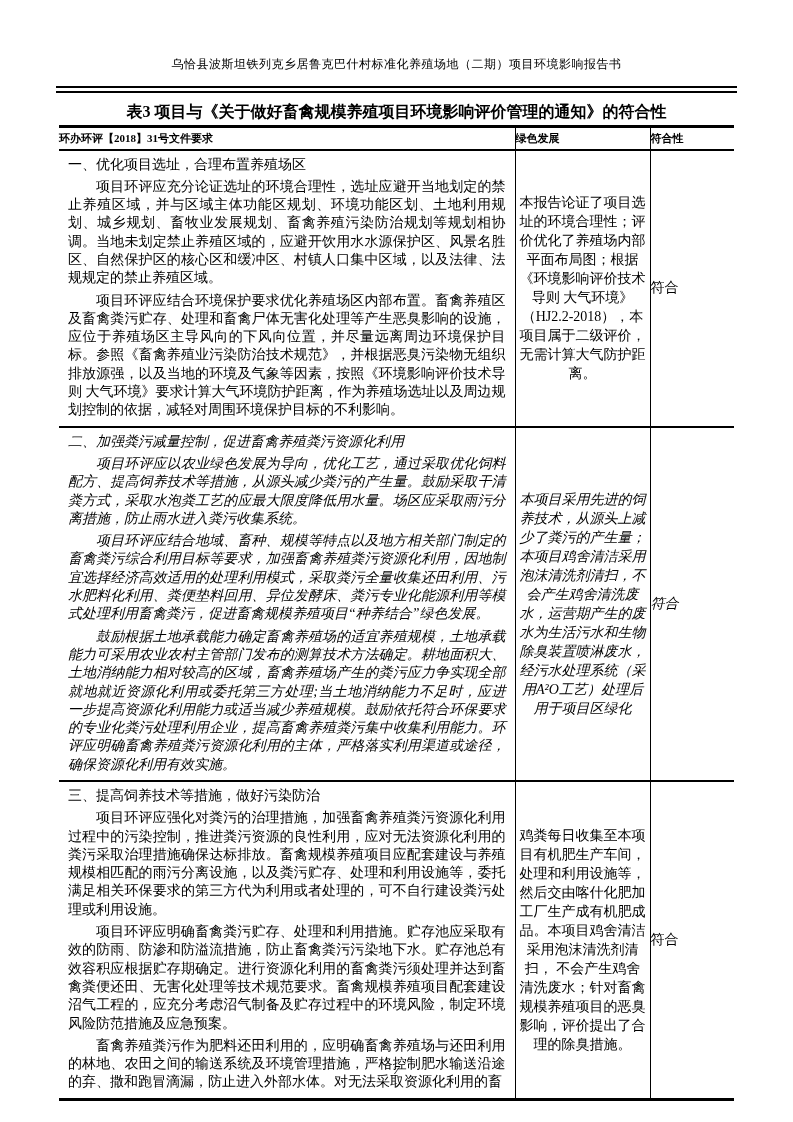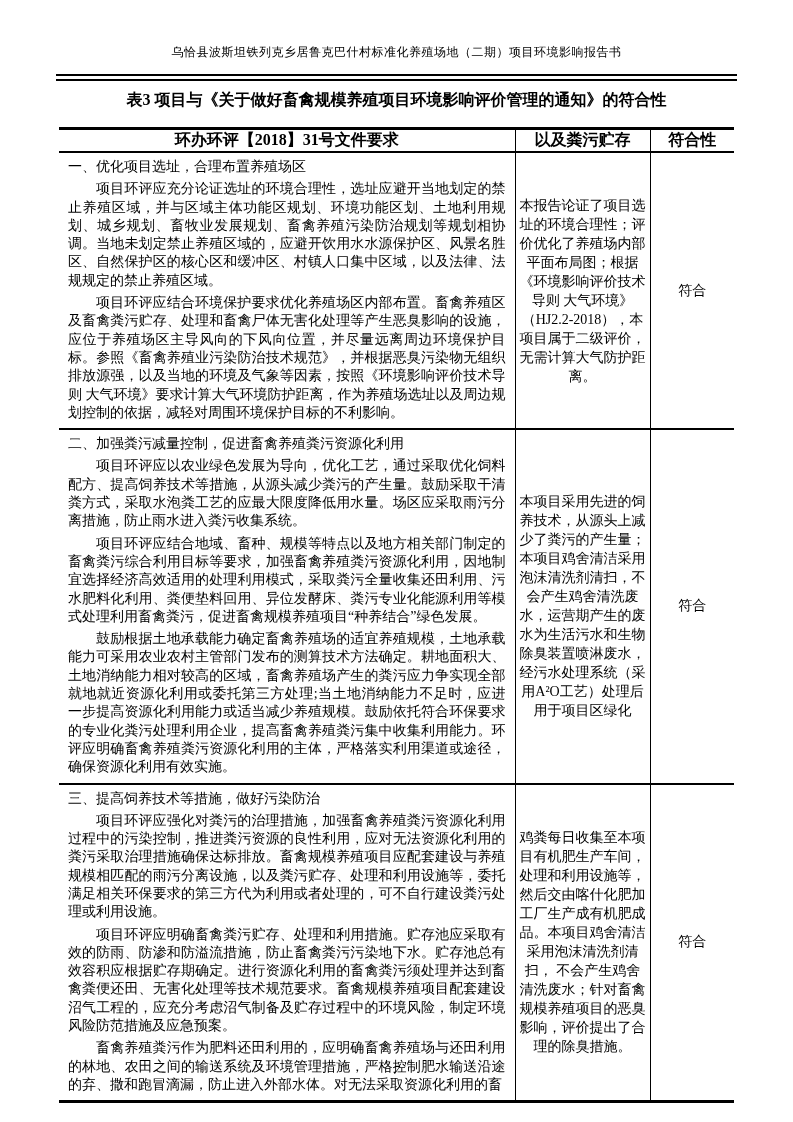--- a/index.html
+++ b/index.html
@@ -3,33 +3,33 @@
 <meta charset="utf-8">
 <style>
   html, body { margin: 0; padding: 0; }
   body {
     width: 793px; height: 1122px;
     background: #ffffff; color: #000000;
     font-family: "Liberation Serif", "DejaVu Serif", serif;
     position: relative;
   }
   .running-header {
-    padding-top: 44px;
+    padding-top: 56px;
     text-align: center;
     font-size: 12px;
     letter-spacing: 0.5px;
   }
   .header-rule {
     margin: 13px 56px 0 56px;
     height: 3px;
     border-top: 2px solid #000;
     border-bottom: 2px solid #000;
   }
   .table-title {
-    margin: 9px 0 16px 0;
+    margin: 9px 0 2px 0;
     text-align: center;
     font-size: 16px;
     font-weight: bold;
   }
   table.compliance-table {
     width: 675px;
     margin: 0 auto;
     border-collapse: collapse;
     table-layout: fixed;
     border-top: 3px solid #000;
@@ -42,45 +42,44 @@
   .compliance-table th, .compliance-table td {
     border: 1px solid #000;
     border-top-width: 2px;
     border-bottom-width: 2px;
     padding: 0;
   }
   .compliance-table th:first-child, .compliance-table td:first-child { border-left: 0; }
   .compliance-table th:last-child,  .compliance-table td:last-child  { border-right: 0; }
   .compliance-table thead tr { height: 23px; }
   .compliance-table th {
-    font-size: 16px;
+    font-size: 11px;
     font-weight: bold;
-    text-align: center;
+    text-align: left;
     vertical-align: middle;
   }
   td.req-cell {
     vertical-align: top;
     padding: 1px 5px 2px 5px;
     text-align: justify;
   }
   td.req-cell p { margin: 4px; line-height: 18.3px; }
   td.req-cell p.req-heading { text-indent: 0; }
   td.req-cell p.req-para { text-indent: 2em; }
   td.situation-cell {
     vertical-align: middle;
     text-align: center;
     padding: 16px 4px;
     line-height: 19px;
   }
   td.compliance-cell {
     vertical-align: middle;
-    text-align: center;
   }
   tr.row-1 { height: 258px; }
-  tr.row-2 { height: 330px; }
+  tr.row-2 { height: 330px; font-style: italic; }
   tr.row-3 { height: 294px; }
   .page-number {
     position: absolute;
     bottom: 44px; left: 0;
     width: 100%;
     text-align: center;
     font-size: 13px;
     font-style: italic;
   }
 </style>
@@ -94,21 +93,21 @@
 
 <table class="compliance-table">
   <colgroup>
       <col class="c1">
       <col class="c2">
       <col class="c3">
     </colgroup>
   <thead>
     <tr>
       <th>环办环评【2018】31号文件要求</th>
-      <th>以及粪污贮存</th>
+      <th>绿色发展</th>
       <th>符合性</th>
     </tr>
   </thead>
   <tbody>
     <tr class="row-1">
       <td class="req-cell">
         <p class="req-heading">一、优化项目选址，合理布置养殖场区</p>
         <p class="req-para">项目环评应充分论证选址的环境合理性，选址应避开当地划定的禁止养殖区域，并与区域主体功能区规划、环境功能区划、土地利用规划、城乡规划、畜牧业发展规划、畜禽养殖污染防治规划等规划相协调。当地未划定禁止养殖区域的，应避开饮用水水源保护区、风景名胜区、自然保护区的核心区和缓冲区、村镇人口集中区域，以及法律、法规规定的禁止养殖区域。</p>
         <p class="req-para">项目环评应结合环境保护要求优化养殖场区内部布置。畜禽养殖区及畜禽粪污贮存、处理和畜禽尸体无害化处理等产生恶臭影响的设施，应位于养殖场区主导风向的下风向位置，并尽量远离周边环境保护目标。参照《畜禽养殖业污染防治技术规范》，并根据恶臭污染物无组织排放源强，以及当地的环境及气象等因素，按照《环境影响评价技术导则 大气环境》要求计算大气环境防护距离，作为养殖场选址以及周边规划控制的依据，减轻对周围环境保护目标的不利影响。</p>
       </td>

